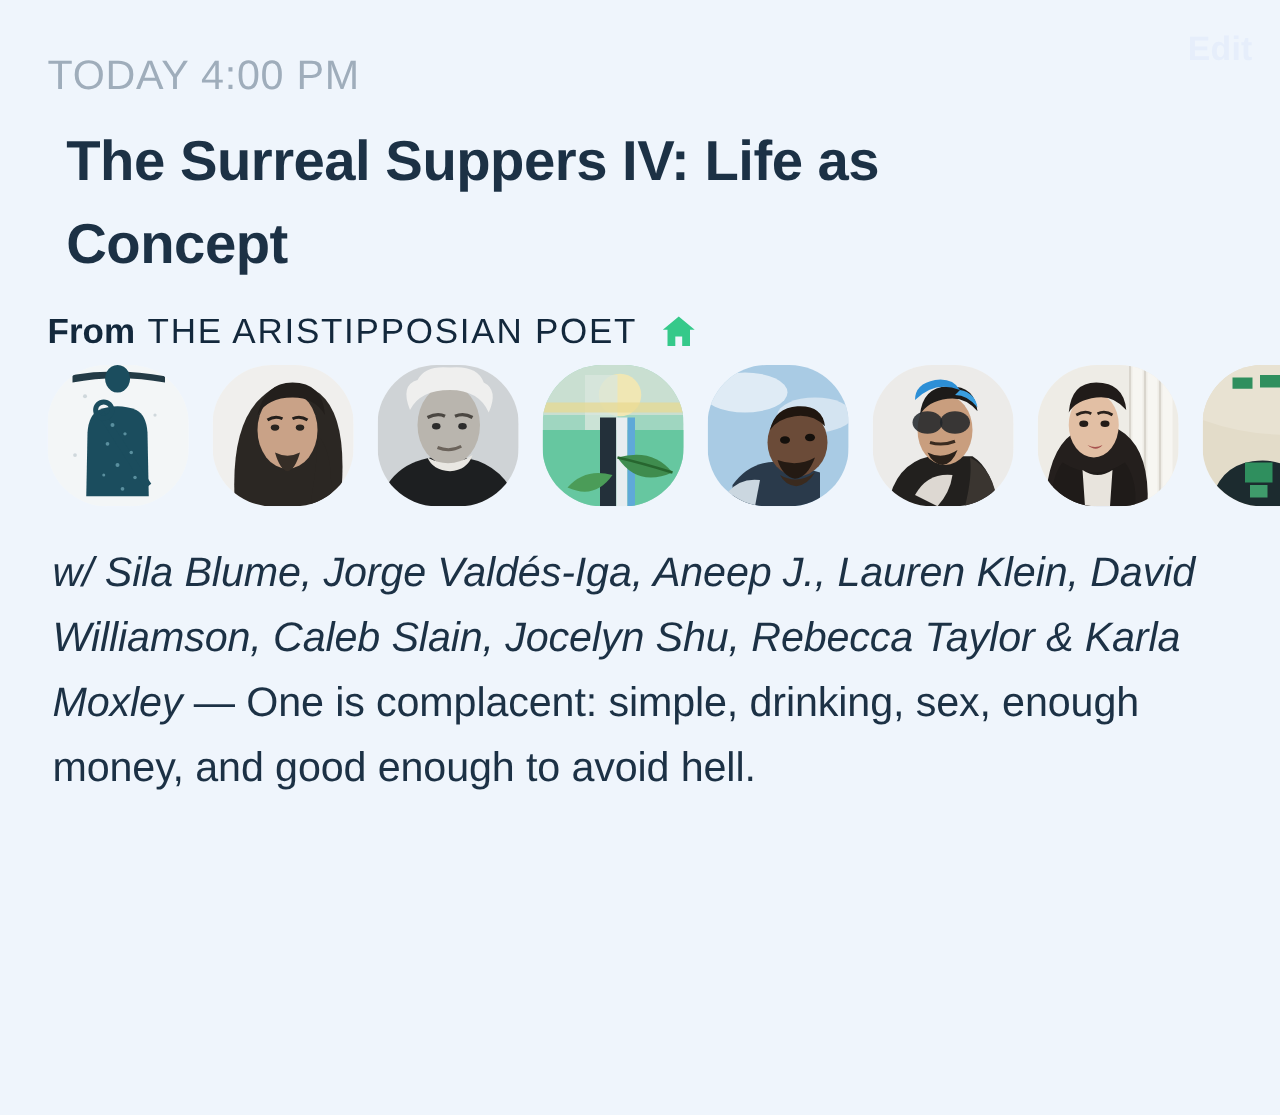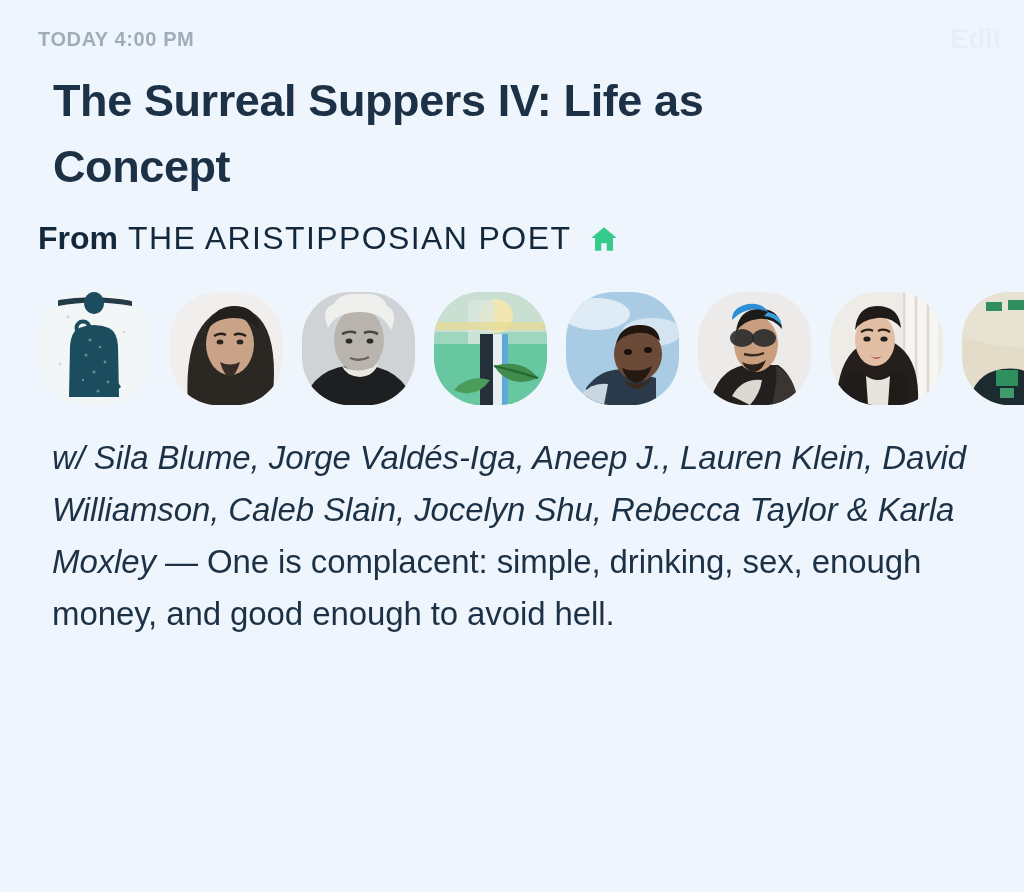--- a/index.html
+++ b/index.html
@@ -39,44 +39,44 @@
 
   
   #header {
     position: absolute;
     left: 38px;
     top: 26px;
     right: 60px;
   }
 
   #event-time {
-    font-size: 20px;
-    font-weight: 700;
+    font-size: 33px;
+    font-weight: 400;
     letter-spacing: 0.6px;
     color: #9fadbb;
     line-height: 1.1;
-    margin: 2px 0 18px 0;
+    margin: 16px 0 18px 0;
   }
 
   #event-title {
     font-size: 45px;
     font-weight: 700;
     letter-spacing: -0.4px;
     color: #1c3145;
     line-height: 1.46;
     margin: 15px;
     max-width: 680px;
   }
 
   #byline {
     margin-top: 22px;
     display: flex;
     align-items: center;
     gap: 0px;
-    font-size: 32px;
+    font-size: 28px;
     line-height: 1.1;
     color: #13283c;
   }
   #byline-prefix {
     font-weight: 700;
     margin-right: 10px;
   }
   #byline-host {
     font-weight: 400;
     letter-spacing: 1.4px;
@@ -112,21 +112,21 @@
     background: #f4f8fd;
   }
   .avatar .ph {
     position: absolute;
     inset: 0;
   }
 
   
   #description {
     position: absolute;
-    left: 52px;
+    left: 42px;
     top: 432px;
     width: 930px;
     font-size: 33px;
     line-height: 1.575;
     color: #1c3145;
     letter-spacing: -0.1px;
   }
   #description .people {
     font-style: italic;
   }

